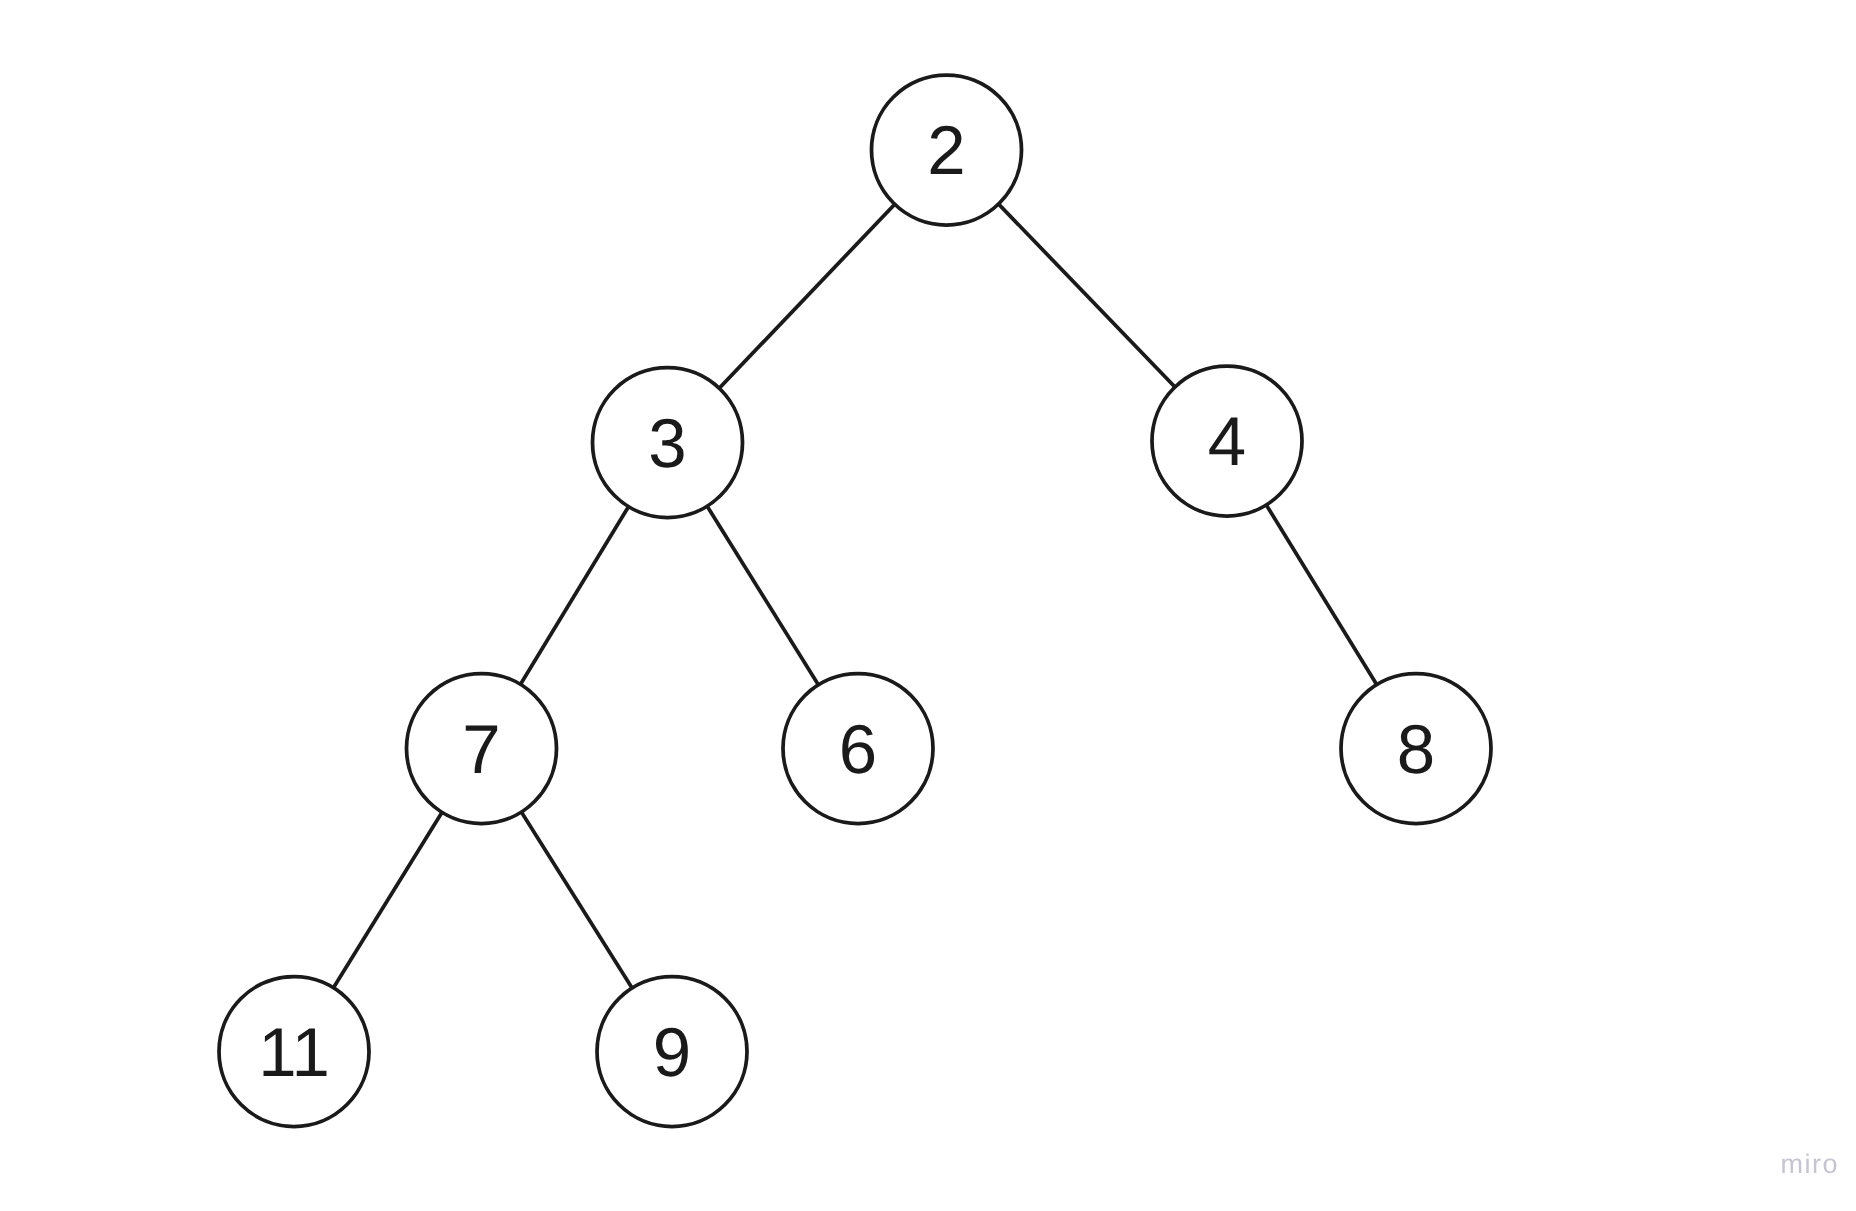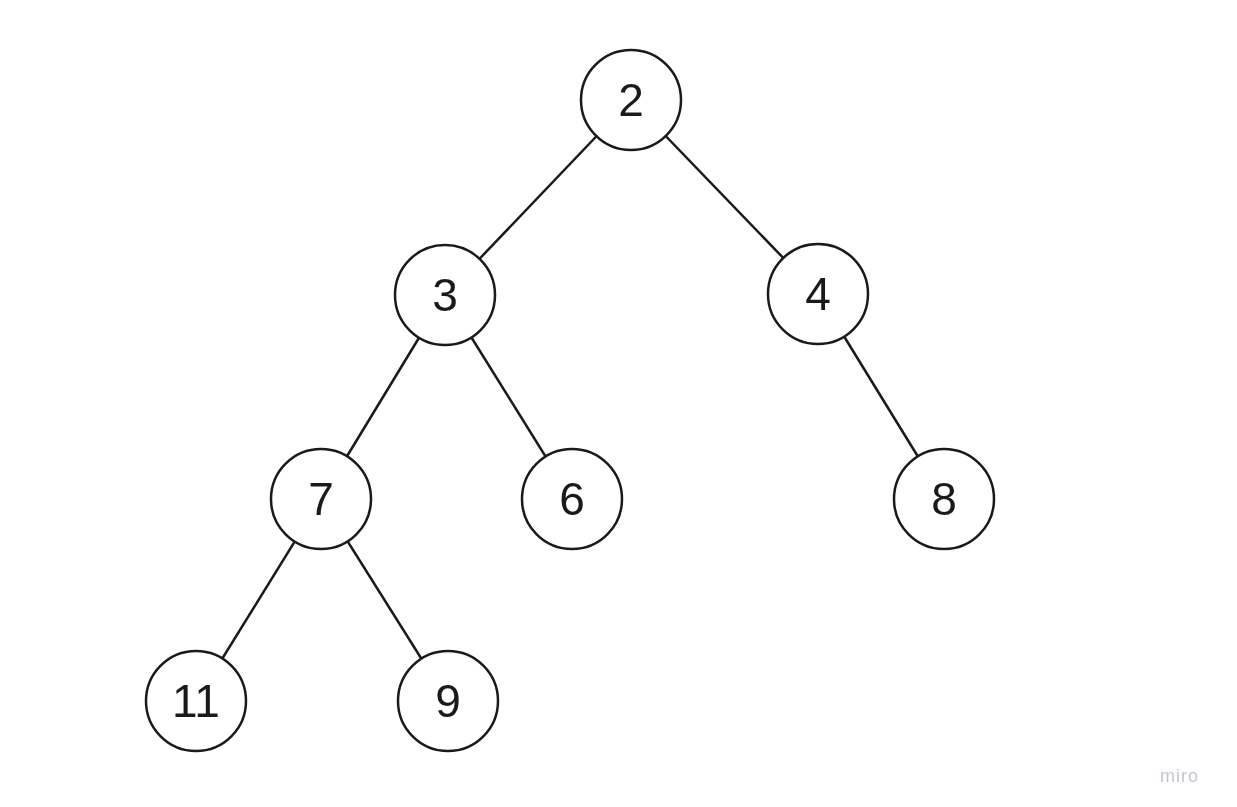--- a/index.html
+++ b/index.html
@@ -21,21 +21,21 @@
     position: absolute;
     left: 0;
     top: 0;
   }
   svg.tree text.node-label {
     font-family: "Liberation Sans", sans-serif;
     user-select: none;
   }
   .watermark {
     position: absolute;
-    right: 38px;
+    right: 11px;
     bottom: 20px;
     font-family: "Liberation Sans", sans-serif;
     font-size: 18px;
     font-weight: 500;
     letter-spacing: 1px;
     color: #c5c4d2;
     user-select: none;
   }
 </style>
 </head>

